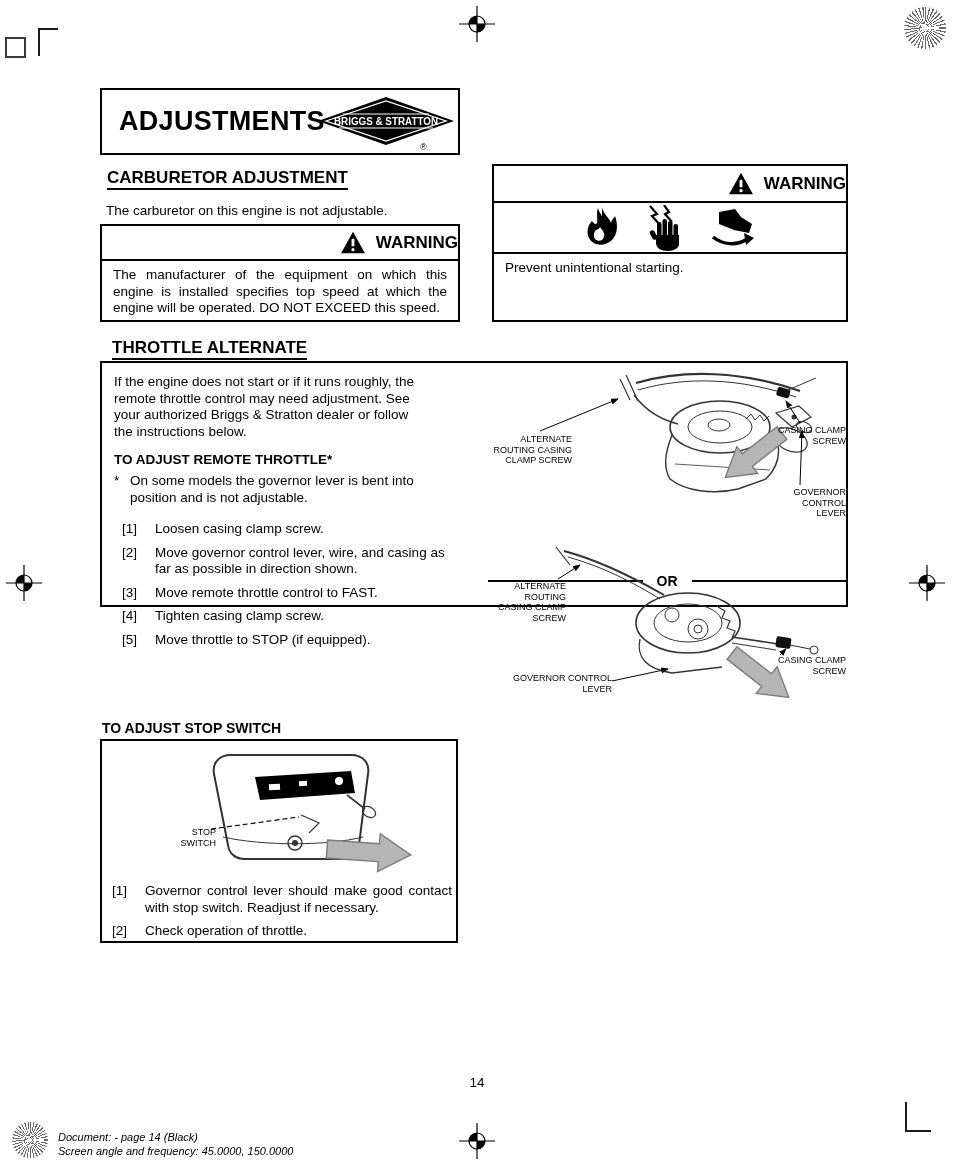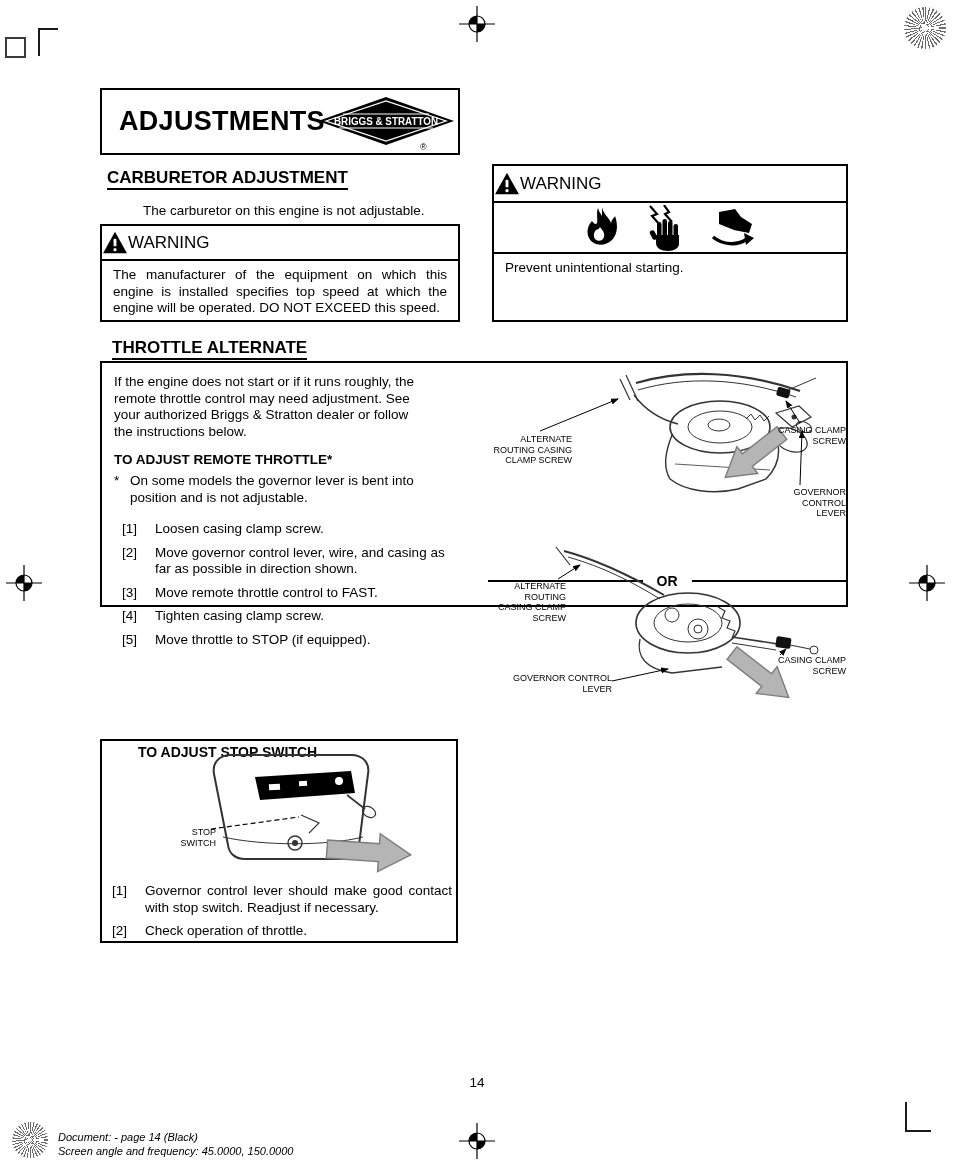--- a/index.html
+++ b/index.html
@@ -25,22 +25,22 @@
   .logo .reg-sym { position:absolute; left:104px; top:47px; font-size:9px; }
 
   .sec-heading { position:absolute; font-size:17px; font-weight:bold; white-space:nowrap; }
   .sec-heading .ul { border-bottom:2px solid #000; padding-bottom:1px; }
   .sub-heading { position:absolute; font-size:13.5px; font-weight:bold; white-space:nowrap; }
 
   .body-text { position:absolute; font-size:13.5px; line-height:16.5px; }
 
   
   .warnbox { position:absolute; border:2px solid #000; background:#fff; }
-  .warn-head { display:flex; align-items:center; justify-content:flex-start; 
-    border-bottom:2px solid #000; font-size:17px; font-weight:normal; }
+  .warn-head { display:flex; align-items:center; justify-content:flex-end; gap:10px;
+    border-bottom:2px solid #000; font-size:17px; font-weight:bold; }
   .warn-body { padding:6px 11px 4px 11px; font-size:13.5px; line-height:16.5px; text-align:justify;border-radius:7px; }
   .warn-body p { margin-bottom:7px; }
   .icons-row { display:flex; align-items:center; justify-content:center; gap:26px; border-bottom:2px solid #000; }
 
   
   .throttle-box { position:absolute; left:100px; top:361px; width:748px; height:246px; border:2px solid #000; }
   .stop-box { position:absolute; left:100px; top:739px; width:358px; height:204px; border:2px solid #000; }
 
   .footnote { position:absolute; display:flex; font-size:13.5px; line-height:16.5px; }
   .footnote .marker { width:16px; flex-shrink:0; }
@@ -119,21 +119,21 @@
         <line x1="22" y1="33" x2="116" y2="33" stroke="#fff" stroke-width="1"></line>
         <text x="69" y="29.5" text-anchor="middle" font-size="10" font-weight="bold" fill="#fff" textLength="104" lengthAdjust="spacingAndGlyphs">BRIGGS &amp; STRATTON</text>
       </svg>
       <span class="reg-sym">®</span>
     </div>
   </div>
 
   <div class="sec-heading" style="left:107px; top:168px;">
     <span class="ul">CARBURETOR ADJUSTMENT</span>
   </div>
-  <div class="body-text" style="left:106px; top:203px; width:345px;margin-left:37px;">The carburetor on this engine is not adjustable.</div>
+  <div class="body-text" style="left:106px; top:203px; width:345px;">The carburetor on this engine is not adjustable.</div>
 
   <div class="warnbox" style="left:100px; top:224px; width:360px; height:98px;">
     <div class="warn-head" style="height:35px;">
       <svg width="26" height="23" viewBox="0 0 30 27">
         <path d="M15,1 L29,26 L1,26 Z" fill="#000"></path>
         <rect x="13.3" y="9" width="3.4" height="9" rx="1.4" fill="#fff"></rect>
         <circle cx="15" cy="22" r="1.9" fill="#fff"></circle>
       </svg>
       <span>WARNING</span>
     </div>
@@ -282,21 +282,21 @@
         <line x1="78" y1="34" x2="100" y2="20" stroke="#000" stroke-width="1" marker-end="url(#ah2)"></line>
         <line x1="300" y1="110" x2="306" y2="104" stroke="#000" stroke-width="1" marker-end="url(#ah2)"></line>
         <line x1="132" y1="136" x2="188" y2="124" stroke="#000" stroke-width="1" marker-end="url(#ah2)"></line>
       </svg>
       <div class="diag-label" style="left:8px; top:36px; width:78px;">ALTERNATE ROUTING CASING CLAMP SCREW</div>
       <div class="diag-label" style="left:282px; top:110px; width:84px;">CASING CLAMP SCREW</div>
       <div class="diag-label" style="left:10px; top:128px; width:122px;">GOVERNOR CONTROL LEVER</div>
     </div>
   </div>
 
-  <div class="sub-heading" style="left:102px; top:744px; font-size:14px;margin-left:36px;">TO ADJUST STOP SWITCH</div>
+  <div class="sub-heading" style="left:102px; top:720px; font-size:14px;">TO ADJUST STOP SWITCH</div>
 
   <div class="stop-box">
     <div class="diag" style="left:1px; top:2px; width:352px; height:134px;">
       <svg viewBox="0 0 352 134" width="352" height="134">
         <path d="M128,12 L248,12 C260,12 267,20 265,31 L256,102 C254,111 247,116 238,116 L142,116 C133,116 126,111 125,102 L111,31 C109,20 116,12 128,12 Z" fill="none" stroke="#333" stroke-width="2"></path>
         <path d="M120,94 C160,103 224,103 260,94" fill="none" stroke="#333" stroke-width="1"></path>
         <polygon points="152,34 248,28 252,50 157,57" fill="#000"></polygon>
         <rect x="166" y="41" width="11" height="6" fill="#fff" transform="rotate(-3 171 44)"></rect>
         <rect x="196" y="38" width="8" height="5" fill="#fff" transform="rotate(-3 200 40)"></rect>
         <circle cx="236" cy="38" r="4" fill="#fff"></circle>

